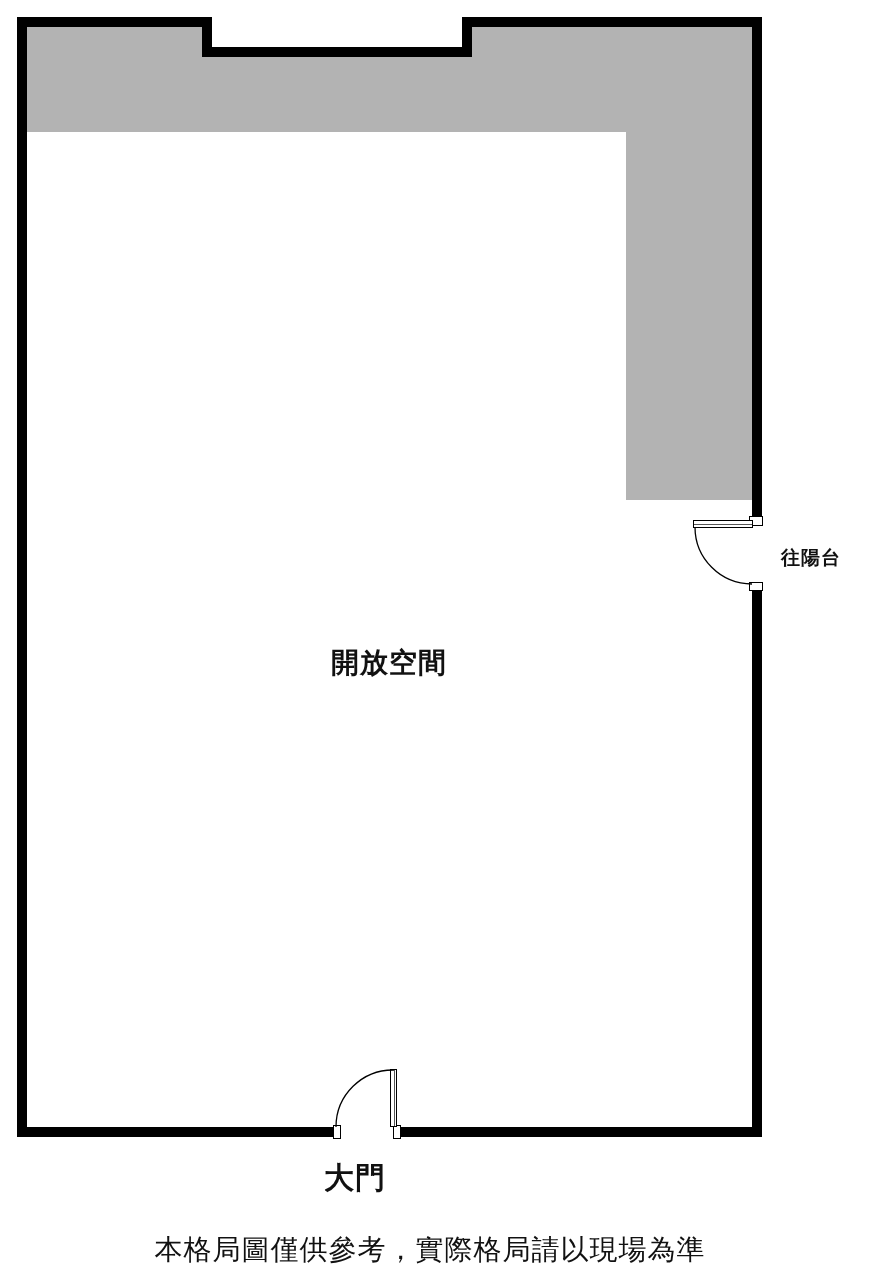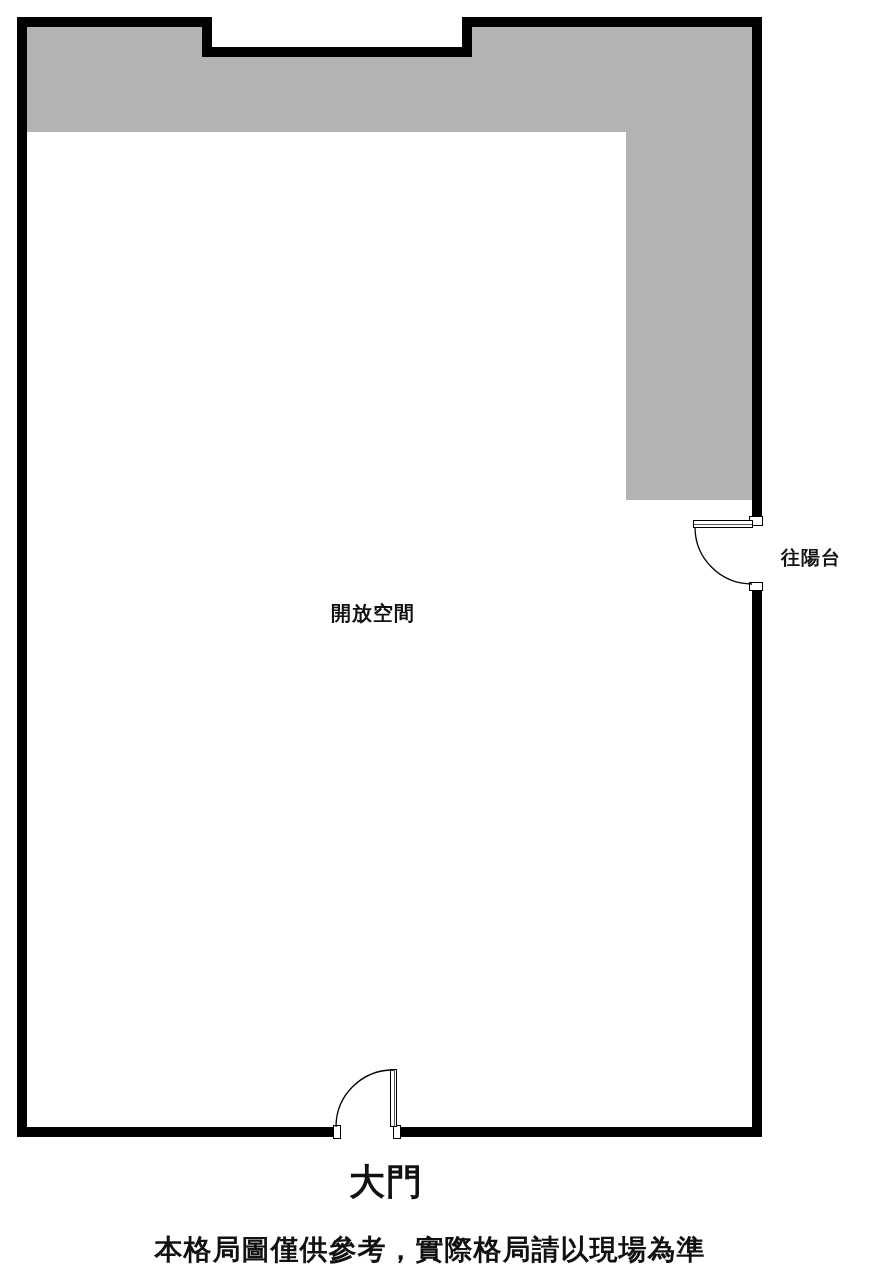--- a/index.html
+++ b/index.html
@@ -56,39 +56,39 @@
     overflow: visible;
   }
   .label {
     position: absolute;
     color: var(--text, #111);
     font-weight: 600;
     white-space: nowrap;
     letter-spacing: 1px;
   }
   .label-open-space {
-    left: 331px; top: 600px;
-    font-size: 20px;
+    left: 331px; top: 644px;
+    font-size: 28px;
   }
   .label-balcony {
     left: 781px; top: 545px;
     font-size: 19px;
   }
   .label-main-door {
-    left: 349px; top: 1158px;
-    font-size: 36px;
+    left: 324px; top: 1158px;
+    font-size: 30px;
   }
   .disclaimer {
     position: absolute;
     left: 0; top: 1231px;
     width: 860px;
     text-align: center;
     color: var(--text, #111);
     font-size: 28px;
-    font-weight: 700;
+    font-weight: 400;
     letter-spacing: 1px;
   }
 </style>
 </head>
 <body style="--wall: #000000; --shaded-area: #b3b3b3; --background: #ffffff; --text: #111111;">
 
 <div class="plan">
 
   <div class="area" style="left:27px; top:27px; width:185px; height:105px;"></div>
   <div class="area" style="left:202px; top:57px; width:270px; height:75px;"></div>

